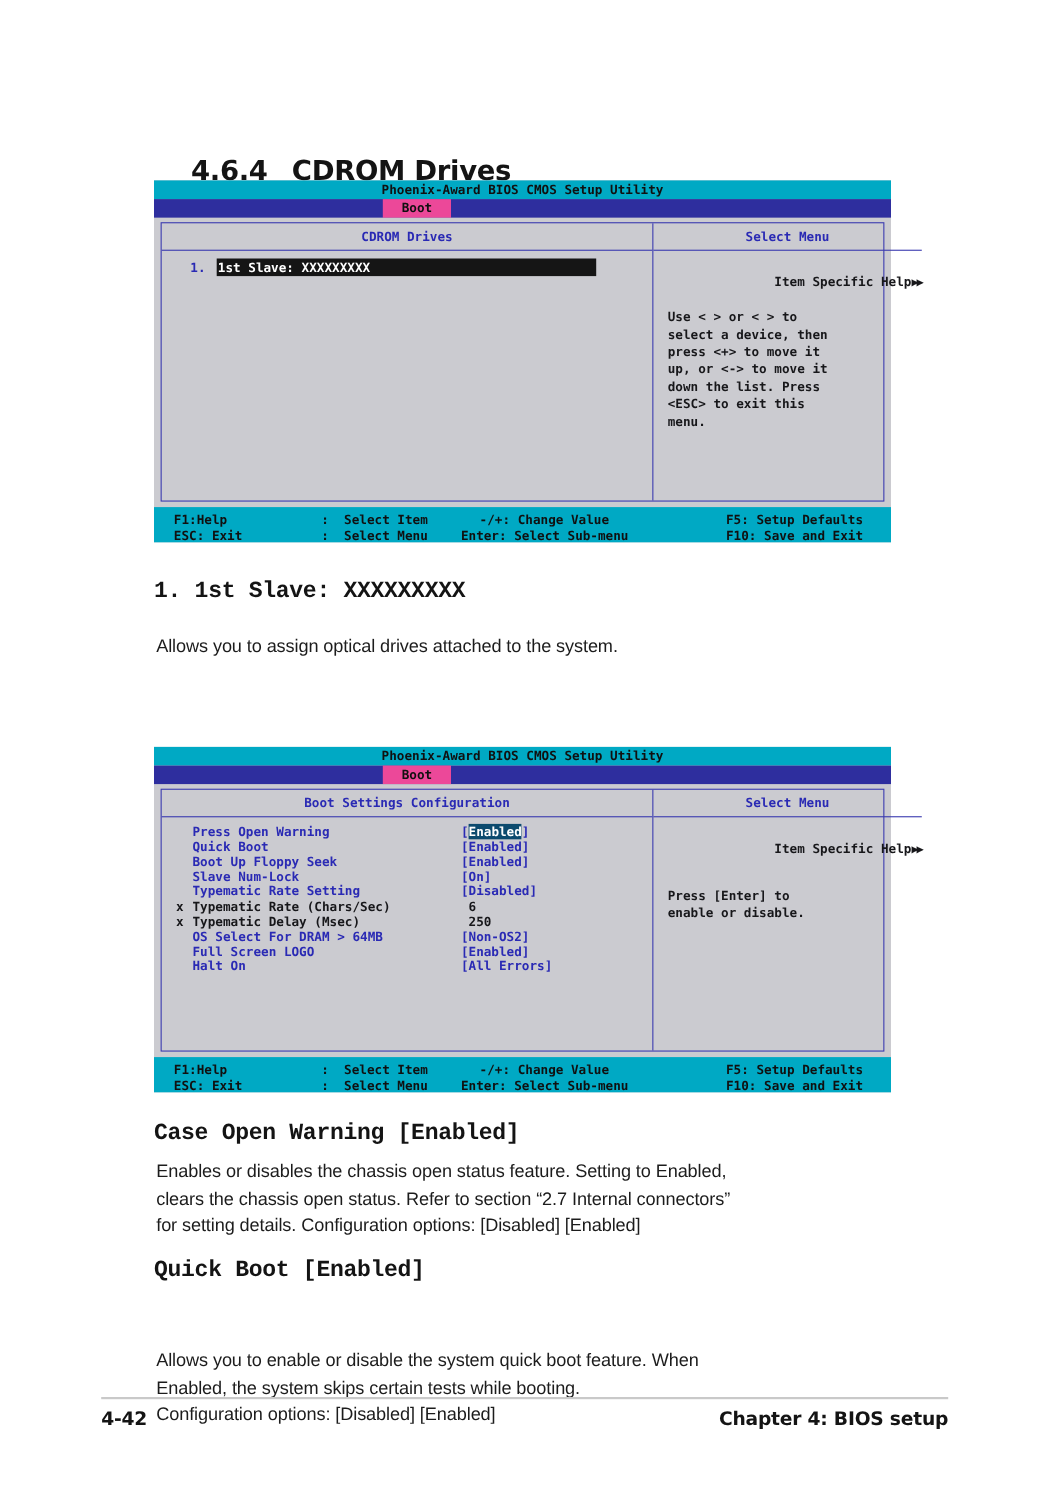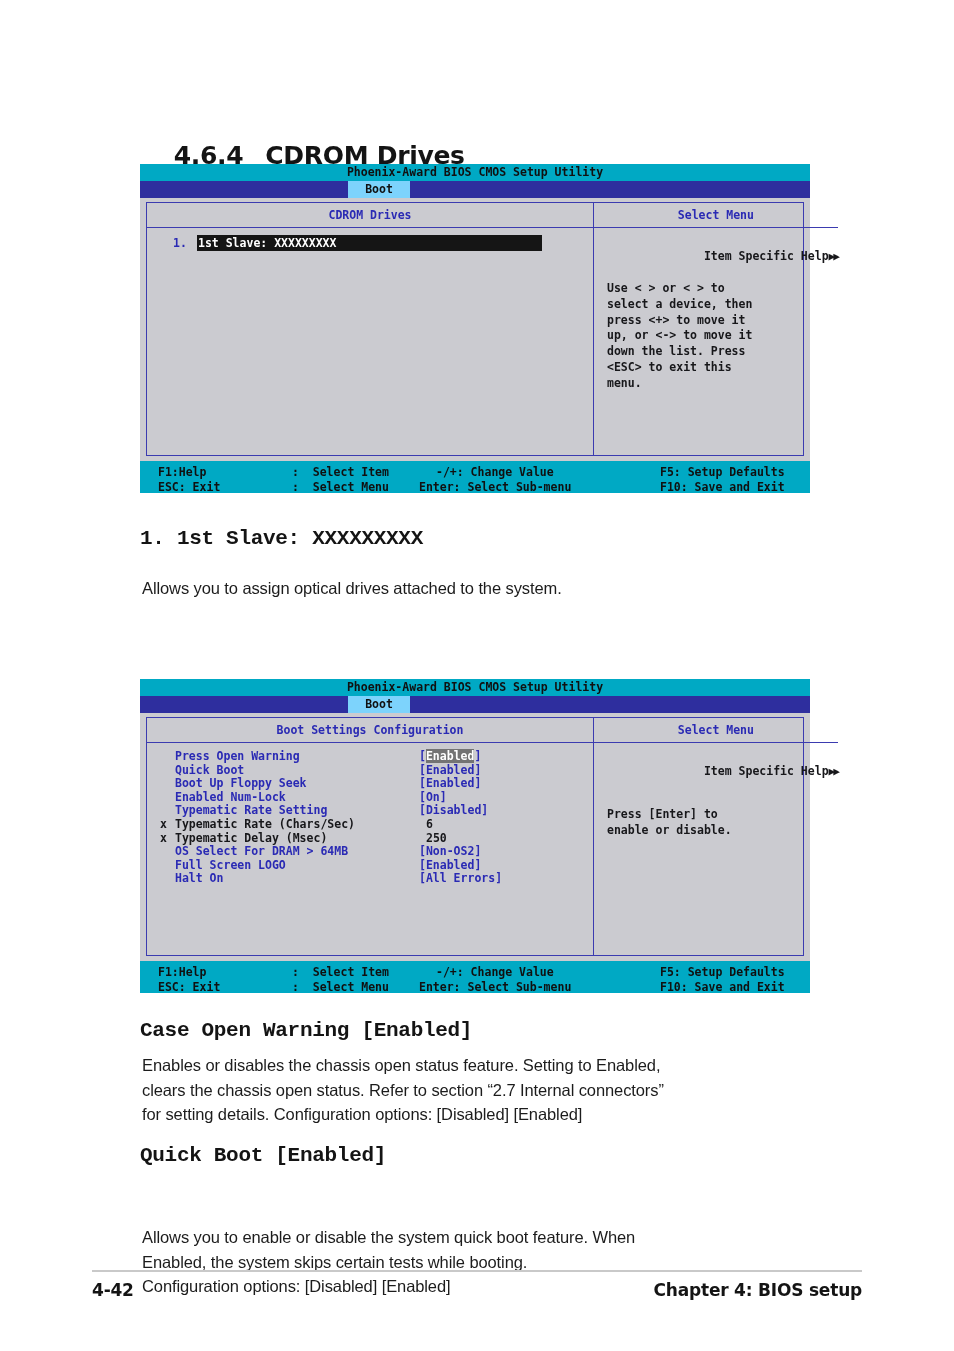--- a/index.html
+++ b/index.html
@@ -72,21 +72,21 @@
     height: 17px;
     background: #2e2e9e;
     position: relative;
   }
   .bios-tab {
     position: absolute;
     left: 208px;
     top: 0;
     width: 62px;
     height: 17px;
-    background: #7dd3fc;
+    background: #ec4899;
     color: #101010;
     font-family: "DejaVu Sans Mono", monospace;
     font-size: 11.5px;
     font-weight: bold;
     line-height: 17px;
     text-align: center;
   }
   .bios-body {
     position: relative;
     background: #cbcbd0;
@@ -175,21 +175,21 @@
   }
   .set-label.dim { color: #17171a; }
   .set-value {
     position: absolute;
     left: 272px;
     top: 0;
     white-space: pre;
   }
   .set-value.plain { color: #17171a; left: 279px; }
   .val-hl {
-    background: #737373;
+    background: #0c4a6e;
     color: #ffffff;
   }
 
   
   .help-title {
     font-family: "DejaVu Sans Mono", monospace;
     font-size: 11.5px;
     font-weight: bold;
     color: #17171a;
     white-space: pre;
@@ -321,21 +321,21 @@
 
     <div class="bios-body">
       <div class="panel-wrap">
 
         <div class="panel-left" style="height:237px;">
           <div class="panel-head">Boot Settings Configuration</div>
           <div class="panel-content" id="settings-list" style="padding-top:7px;">
               <div class="set-row"><span class="set-label">Press Open Warning</span><span class="set-value"><span>[</span><span class="val-hl">Enabled</span><span>]</span></span></div>
               <div class="set-row"><span class="set-label">Quick Boot</span><span class="set-value">[Enabled]</span></div>
               <div class="set-row"><span class="set-label">Boot Up Floppy Seek</span><span class="set-value">[Enabled]</span></div>
-              <div class="set-row"><span class="set-label">Enabled Num-Lock</span><span class="set-value">[On]</span></div>
+              <div class="set-row"><span class="set-label">Slave Num-Lock</span><span class="set-value">[On]</span></div>
               <div class="set-row"><span class="set-label">Typematic Rate Setting</span><span class="set-value">[Disabled]</span></div>
               <div class="set-row"><span class="set-x">x</span><span class="set-label dim">Typematic Rate (Chars/Sec)</span><span class="set-value plain">6</span></div>
               <div class="set-row"><span class="set-x">x</span><span class="set-label dim">Typematic Delay (Msec)</span><span class="set-value plain">250</span></div>
               <div class="set-row"><span class="set-label">OS Select For DRAM &gt; 64MB</span><span class="set-value">[Non-OS2]</span></div>
               <div class="set-row"><span class="set-label">Full Screen LOGO</span><span class="set-value">[Enabled]</span></div>
               <div class="set-row"><span class="set-label">Halt On</span><span class="set-value">[All Errors]</span></div>
             </div>
         </div>
 
         <div class="panel-right" style="height:237px;">

